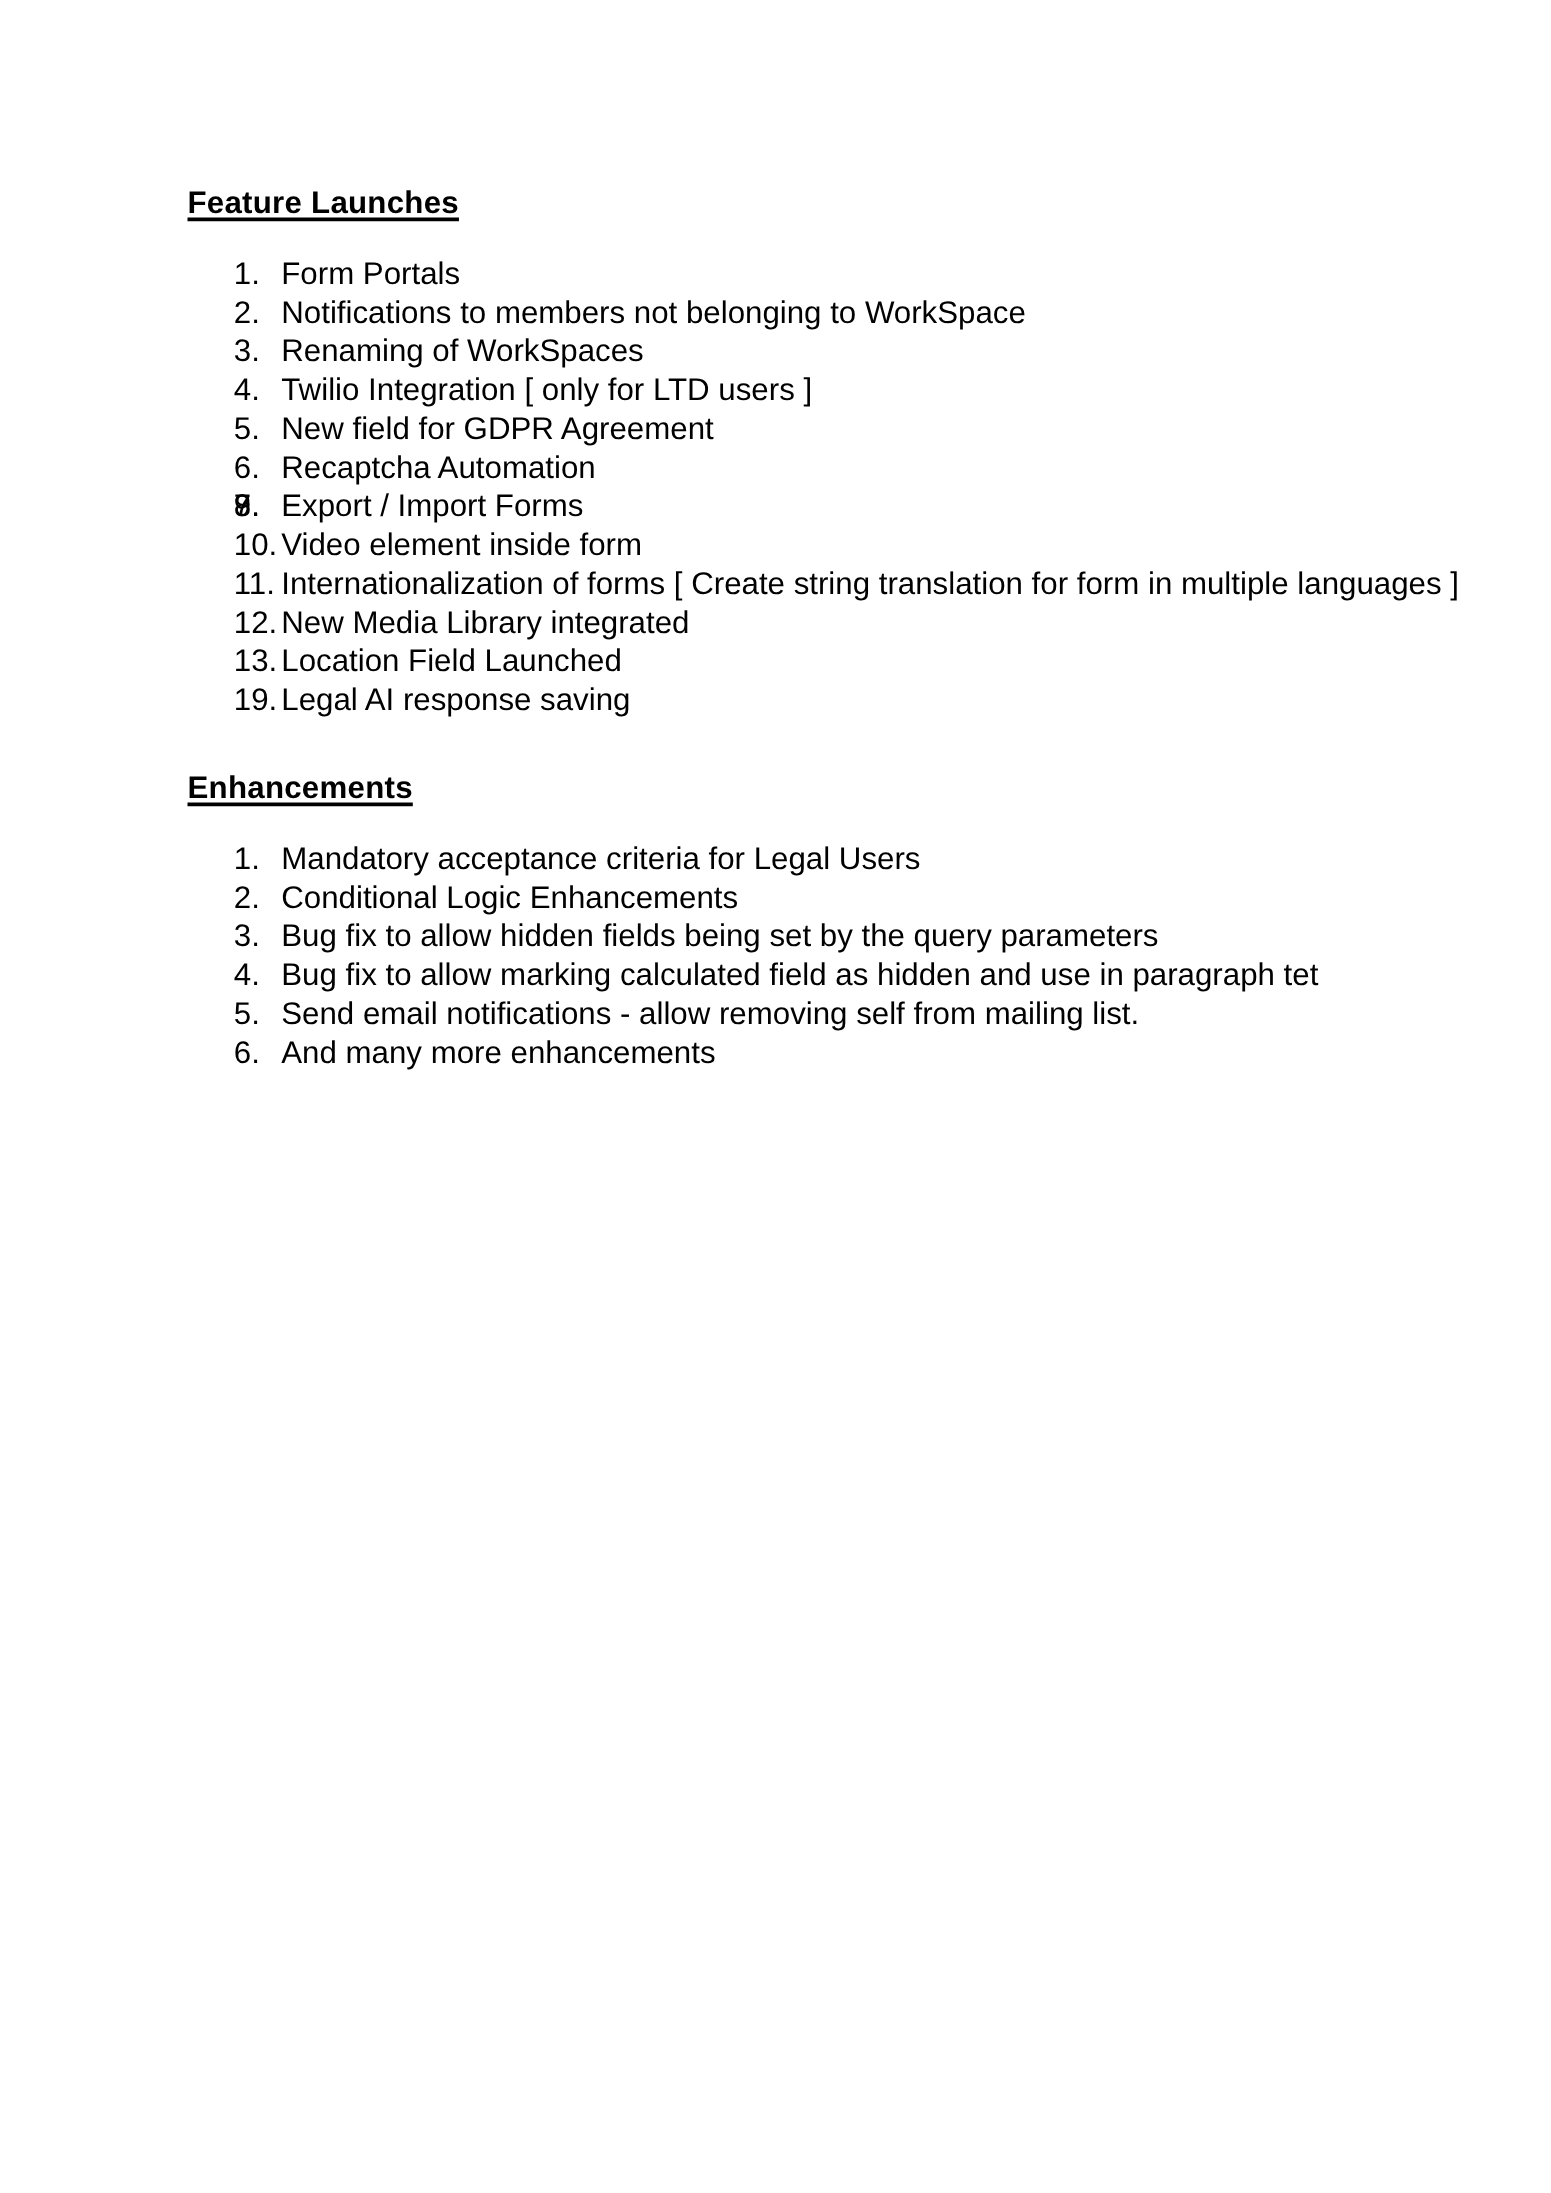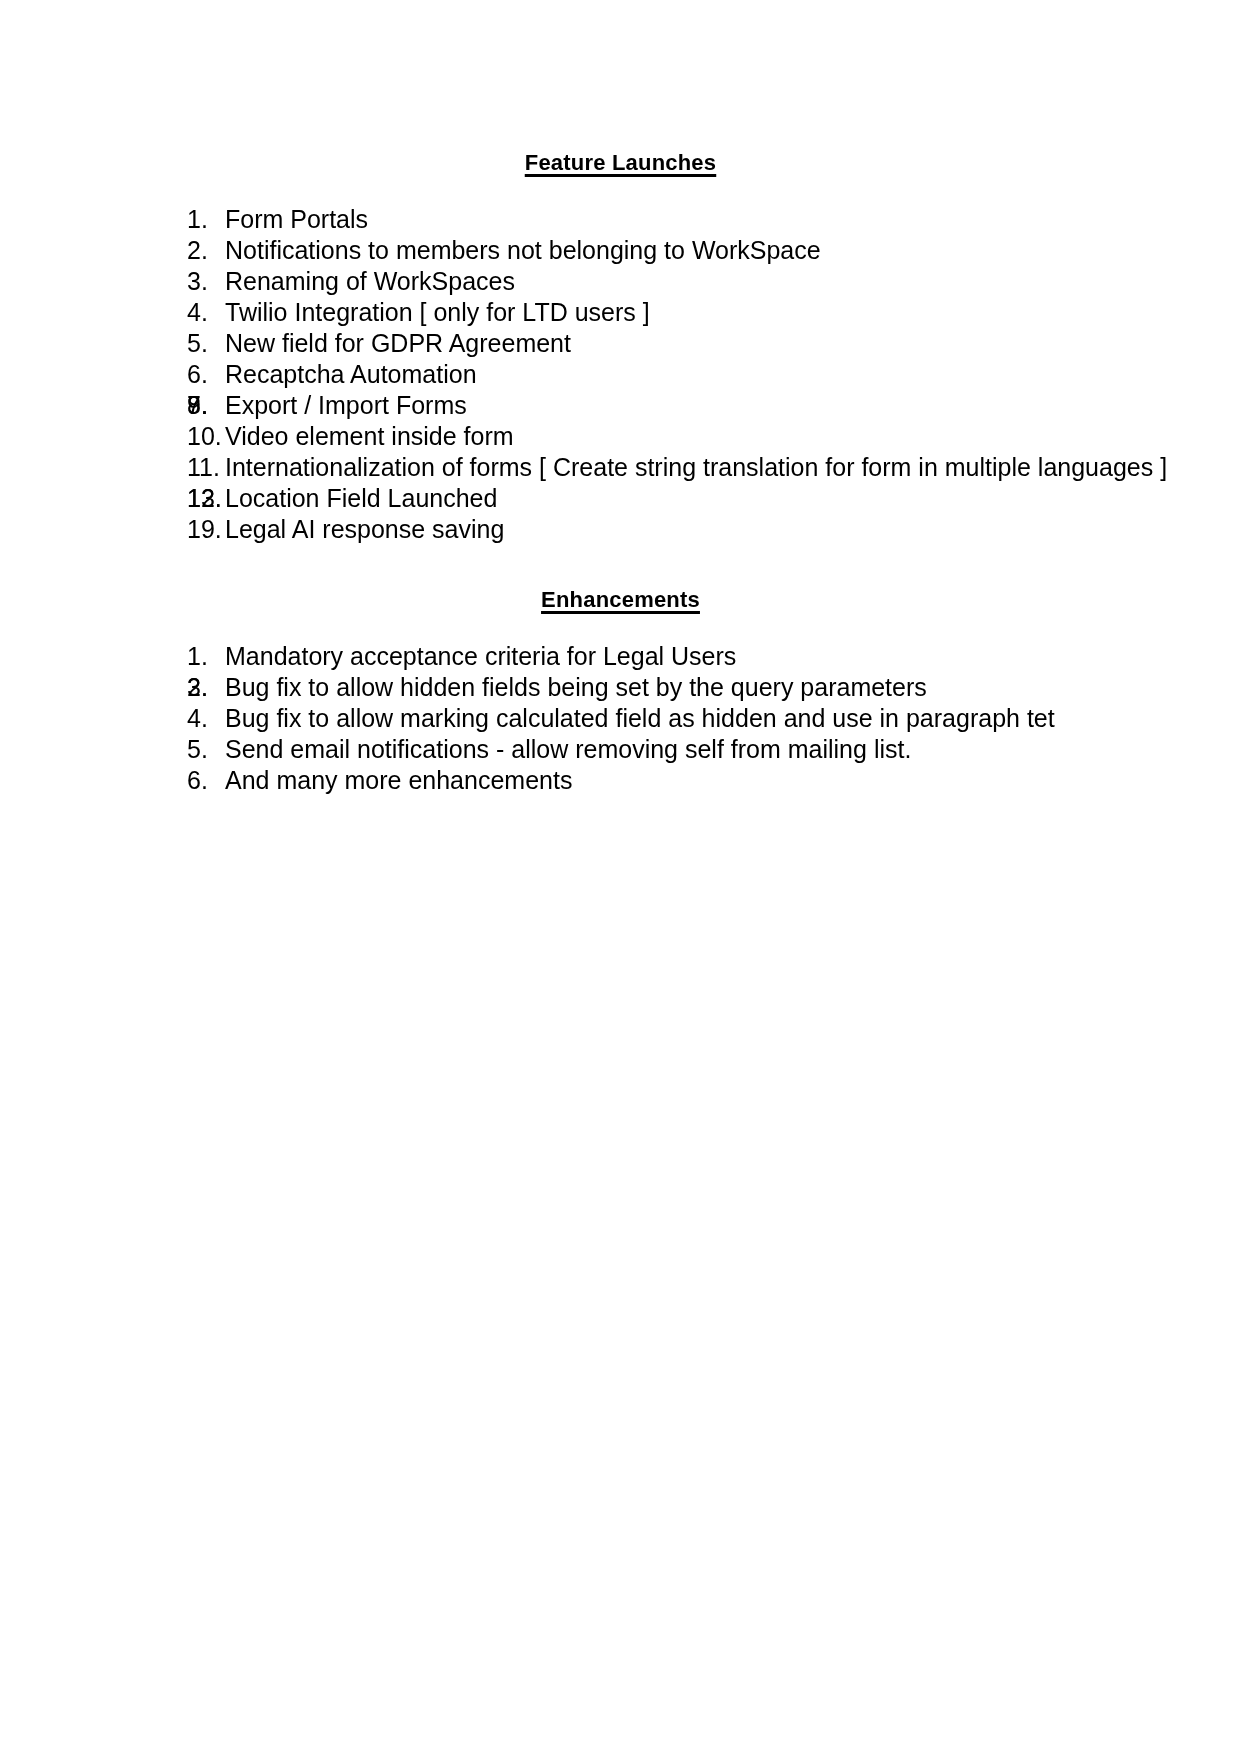--- a/index.html
+++ b/index.html
@@ -16,28 +16,27 @@
     padding: 147px 150px 0 150px;
     font-family: "Liberation Sans", sans-serif;
     color: #000000;
     overflow: hidden;
   }
   .doc-section + .doc-section {
     margin-top: 39px;
   }
   h2.section-heading {
     margin: 0;
-    font-size: 22px;
+    font-size: 25px;
     line-height: 31px;
     font-weight: bold;
     text-decoration: underline;
     text-decoration-thickness: 3px;
     text-underline-offset: 4px;
     letter-spacing: 0.2px;
-    text-align: center;
   }
   ol.doc-list {
     list-style: none;
     margin: 26px 0 0 0;
     padding: 0 0 0 37px;
   }
   ol.doc-list li {
     position: relative;
     padding-left: 38px;
     font-size: 25px;
@@ -64,31 +63,31 @@
         <li><span class="num">2.</span><span class="txt">Notifications to members not belonging to WorkSpace</span></li>
         <li><span class="num">3.</span><span class="txt">Renaming of WorkSpaces</span></li>
         <li><span class="num">4.</span><span class="txt">Twilio Integration [ only for LTD users ]</span></li>
         <li><span class="num">5.</span><span class="txt">New field for GDPR Agreement</span></li>
         <li><span class="num">6.</span><span class="txt">Recaptcha Automation</span></li>
         <li><span class="num">7.</span></li>
         <li><span class="num">8.</span></li>
         <li><span class="num">9.</span><span class="txt">Export / Import Forms</span></li>
         <li><span class="num">10.</span><span class="txt">Video element inside form</span></li>
         <li><span class="num">11.</span><span class="txt">Internationalization of forms [ Create string translation for form in multiple languages ]</span></li>
-        <li><span class="num">12.</span></li>
+        <li><span class="num">12.</span><span class="txt">New Media Library integrated</span></li>
         <li><span class="num">13.</span><span class="txt">Location Field Launched</span></li>
         <li><span class="num">19.</span><span class="txt">Legal AI response saving</span></li>
       </ol>
   </section>
 
   <section class="doc-section">
     <h2 class="section-heading">Enhancements</h2>
     <ol class="doc-list">
         <li><span class="num">1.</span><span class="txt">Mandatory acceptance criteria for Legal Users</span></li>
-        <li><span class="num">2.</span></li>
+        <li><span class="num">2.</span><span class="txt">Conditional Logic Enhancements</span></li>
         <li><span class="num">3.</span><span class="txt">Bug fix to allow hidden fields being set by the query parameters</span></li>
         <li><span class="num">4.</span><span class="txt">Bug fix to allow marking calculated field as hidden and use in paragraph tet</span></li>
         <li><span class="num">5.</span><span class="txt">Send email notifications - allow removing self from mailing list.</span></li>
         <li><span class="num">6.</span><span class="txt">And many more enhancements</span></li>
       </ol>
   </section>
 
 </div>
 
 </body></html>

